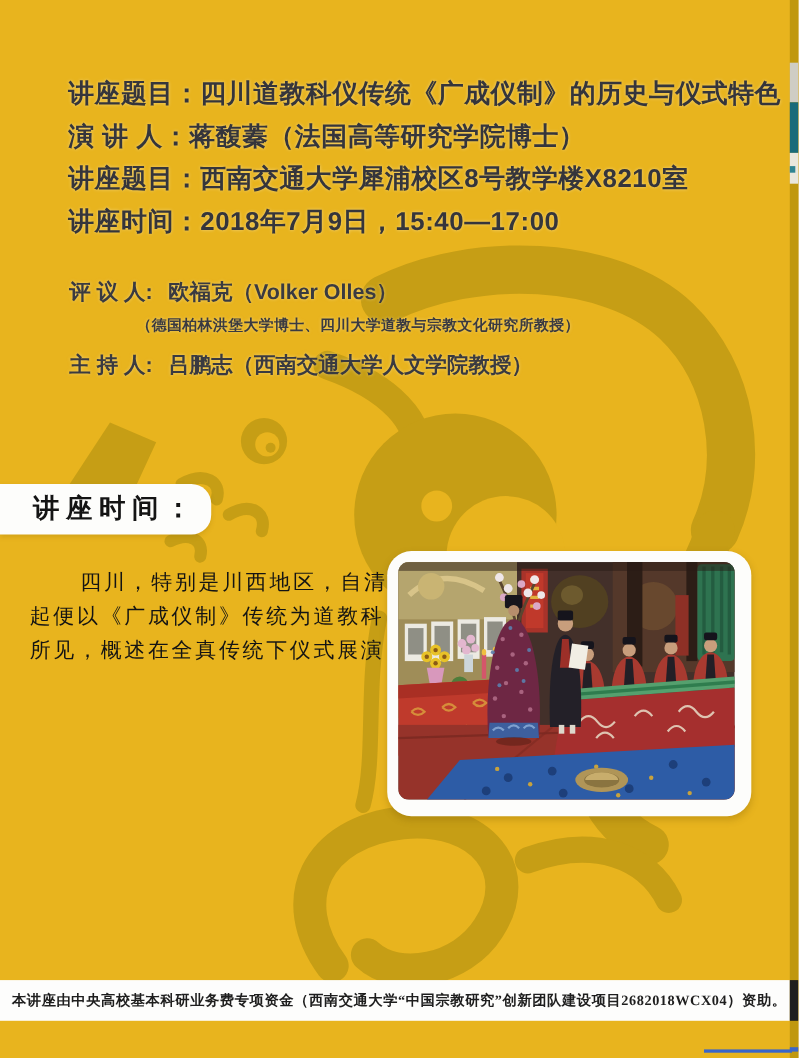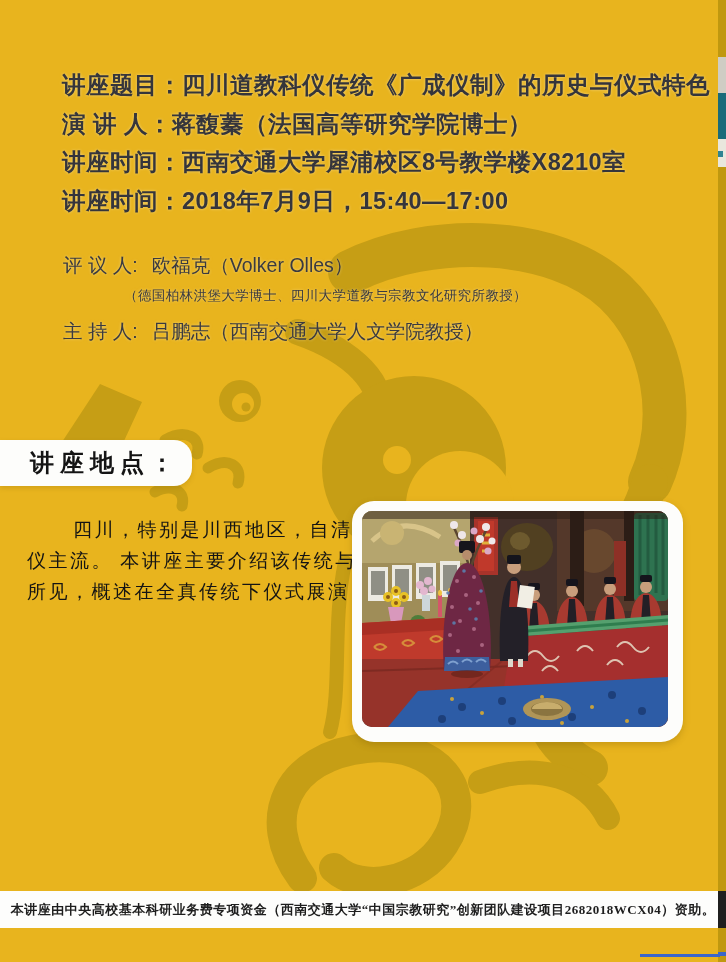--- a/index.html
+++ b/index.html
@@ -11,21 +11,21 @@
   .wm{position:absolute;left:0;top:0;z-index:1;opacity:.95;}
   
   .header{
     position:absolute;left:62px;top:66px;z-index:3;
     color:#35353b;font-weight:bold;font-size:23.5px;line-height:38.5px;
     letter-spacing:.5px;white-space:nowrap;
     text-shadow:0 0 3px rgba(255,243,205,.55);
   }
   
   .panel-line{
-    position:absolute;z-index:3;color:#3a3a40;font-weight:normal;white-space:nowrap;
+    position:absolute;z-index:3;color:#3a3a40;font-weight:bold;white-space:nowrap;
     text-shadow:0 0 3px rgba(255,243,205,.5);
   }
   .discussant{left:63px;top:252px;font-size:19.5px;}
   .affiliation{left:124px;top:287px;font-size:13.5px;letter-spacing:.4px;}
   .host{left:63px;top:318px;font-size:19.5px;}
   .panel-name{margin-left:14px;}
   
   .content-box{
     position:absolute;left:0;top:440px;width:192px;height:46px;z-index:3;
     background:#fdfdfb;border-radius:0 18px 18px 0;
@@ -97,39 +97,39 @@
       <circle cx="460" cy="505" r="54"></circle>
       <circle cx="397" cy="460" r="14"></circle>
       <circle cx="243" cy="404" r="11"></circle>
     </g>
     <circle cx="246" cy="407" r="4.5" fill="#c59d15"></circle>
   </svg>
 
   <div class="header">
     <div>讲座题目：四川道教科仪传统《广成仪制》的历史与仪式特色</div>
     <div>演 讲 人：蒋馥蓁（法国高等研究学院博士）</div>
-    <div>讲座时间：西南交通大学犀浦校区8号教学楼X8210室</div>
+    <div>讲座题目：西南交通大学犀浦校区8号教学楼X8210室</div>
     <div>讲座时间：2018年7月9日，15:40—17:00</div>
   </div>
 
   <div class="panel-line discussant">
     <span>评 议 人:</span><span class="panel-name">欧福克（Volker Olles）</span>
   </div>
   <div class="panel-line affiliation">（德国柏林洪堡大学博士、四川大学道教与宗教文化研究所教授）</div>
   <div class="panel-line host">
     <span>主 持 人:</span><span class="panel-name">吕鹏志（西南交通大学人文学院教授）</span>
   </div>
 
   <div class="content-box">
-    <div class="txt">讲座地点：</div>
+    <div class="txt">讲座时间：</div>
   </div>
 
   <div class="body-text">
     <div class="indent">四川，特别是川西地区，自清代</div>
-    <div>仪主流。 本讲座主要介绍该传统与</div>
+    <div>起便以《广成仪制》传统为道教科</div>
     <div>所见，概述在全真传统下仪式展演</div>
   </div>
 
   <div class="photo-frame">
     <div class="photo-inner">
       <svg width="306" height="216" viewBox="0 0 306 216" preserveAspectRatio="none" aria-hidden="true">
         <rect width="306" height="216" fill="#43302a"></rect>
         <rect x="195" y="0" width="111" height="100" fill="#54382a"></rect>
         <circle cx="232" cy="40" r="22" fill="#6d4c2f" opacity="0.8"></circle>
         <rect x="208" y="0" width="14" height="95" fill="#2c1d16"></rect>

